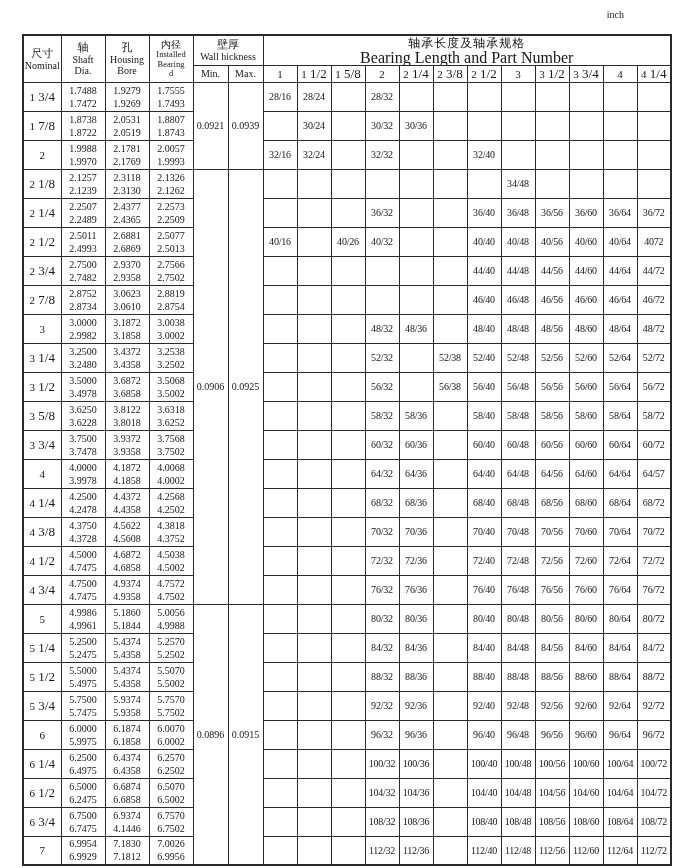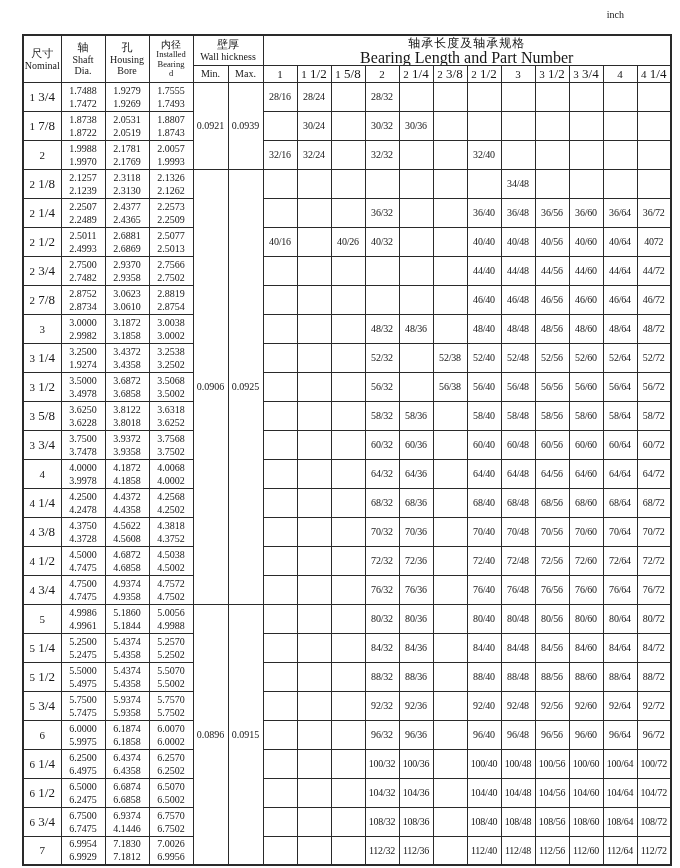--- a/index.html
+++ b/index.html
@@ -350,21 +350,21 @@
         <td class="part">48/48</td>
         <td class="part">48/56</td>
         <td class="part">48/60</td>
         <td class="part">48/64</td>
         <td class="part">48/72</td>
       </tr>
       <tr>
         <td class="nom">3<span class="fr">&nbsp;1/4</span></td>
         <td class="dual">
           <div>3.2500</div>
-          <div>1.9274</div>
+          <div>3.2480</div>
         </td>
         <td class="dual">
           <div>3.4372</div>
           <div>3.4358</div>
         </td>
         <td class="dual">
           <div>3.2538</div>
           <div>3.2502</div>
         </td>
         <td class="part"></td>
@@ -479,21 +479,21 @@
         <td class="part"></td>
         <td class="part"></td>
         <td class="part">64/32</td>
         <td class="part">64/36</td>
         <td class="part"></td>
         <td class="part">64/40</td>
         <td class="part">64/48</td>
         <td class="part">64/56</td>
         <td class="part">64/60</td>
         <td class="part">64/64</td>
-        <td class="part">64/72</td>
+        <td class="part">64/57</td>
       </tr>
       <tr>
         <td class="nom">4<span class="fr">&nbsp;1/4</span></td>
         <td class="dual">
           <div>4.2500</div>
           <div>4.2478</div>
         </td>
         <td class="dual">
           <div>4.4372</div>
           <div>4.4358</div>

